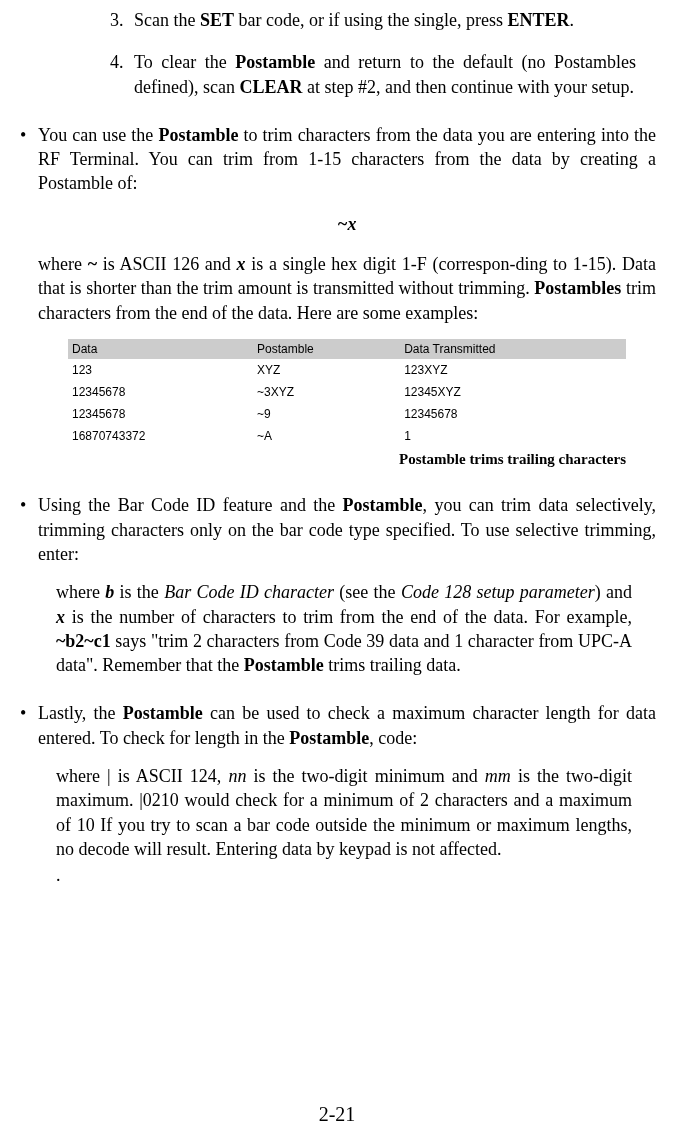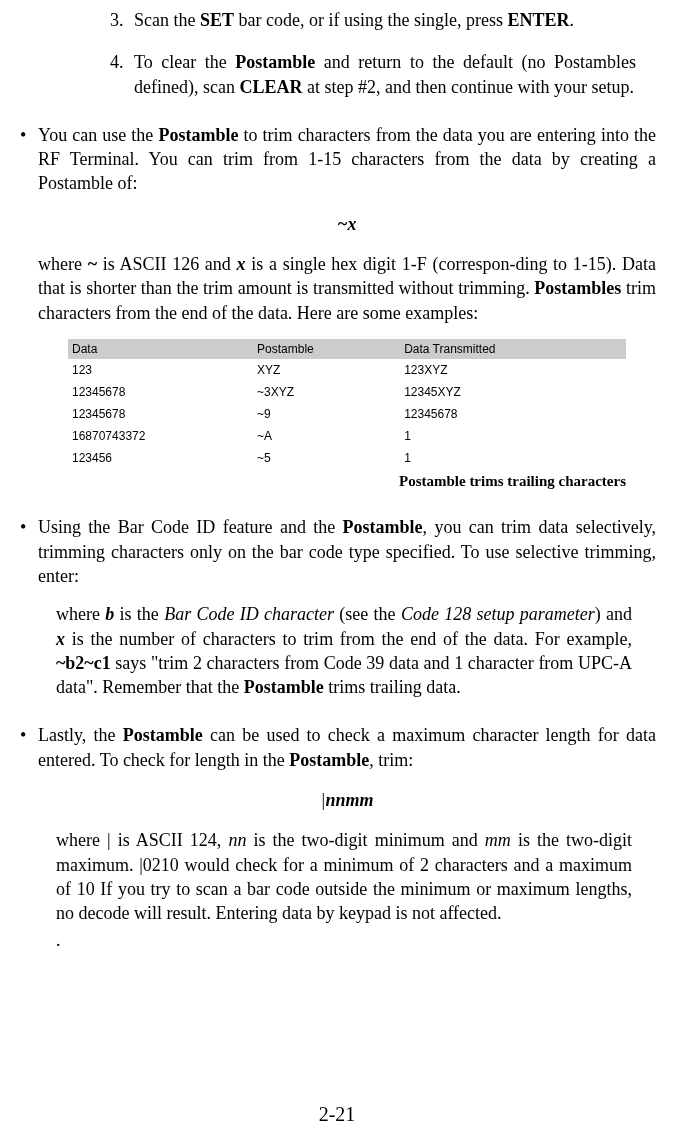--- a/index.html
+++ b/index.html
@@ -89,25 +89,20 @@
             <tr>
               <td>12345678</td>
               <td>~9</td>
               <td>12345678</td>
             </tr>
             <tr>
               <td>16870743372</td>
               <td>~A</td>
               <td>1</td>
             </tr>
-            <tr>
-              <td>123456</td>
-              <td>~5</td>
-              <td>1</td>
-            </tr>
           </tbody>
         </table>
         <div class="caption">Postamble trims trailing characters</div>
       </div>
     </div>
   </div>
 
   <div class="ul-item">
     <div class="bullet">•</div>
     <div class="body">
@@ -117,23 +112,22 @@
       <div class="para indent">
         <span>where </span><b style="font-style:italic">b</b><span> is the </span><i>Bar Code ID character</i><span> (see the </span><i>Code 128 setup parameter</i><span>) and </span><b style="font-style:italic">x</b><span> is the number of characters to trim from the end of the data.  For example, </span><b>~b2~c1</b><span> says "trim 2 characters from Code 39 data and 1 character from UPC-A data". Remember that the </span><b>Postamble</b><span> trims trailing data.</span>
       </div>
     </div>
   </div>
 
   <div class="ul-item">
     <div class="bullet">•</div>
     <div class="body">
       <div class="lead">
-        <span>Lastly, the </span><b>Postamble</b><span> can be used to check a maximum character length for data entered. To check for length in the </span><b>Postamble</b><span>, trim:</span>
+        <span>Lastly, the </span><b>Postamble</b><span> can be used to check a maximum character length for data entered. To check for length in the </span><b>Postamble</b><span>, code:</span>
       </div>
-      <div class="formula"><span class="pipe" style="font-style:italic">|</span><span style="font-style:italic">nnmm</span></div>
       <div class="para indent">
         <span>where | is ASCII 124, </span><i>nn</i><span> is the two-digit minimum and </span><i>mm</i><span> is the two-digit maximum. |0210 would check for a minimum of 2 characters and a maximum of 10 If you try to scan a bar code outside the minimum or maximum lengths, no decode will result. Entering data by keypad is not affected.</span>
       </div>
       <div class="dot">.</div>
     </div>
   </div>
 
 </div>
 
 <div class="pagenum">2-21</div>

